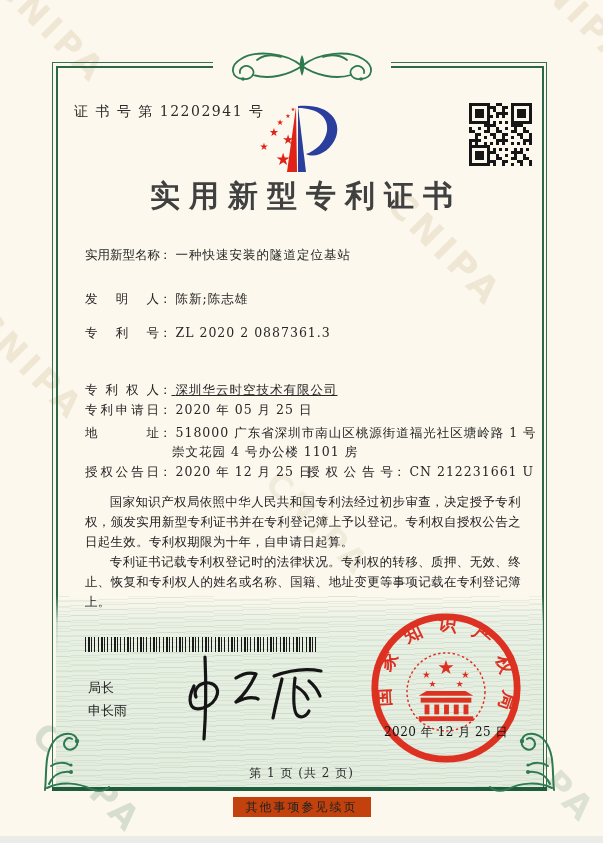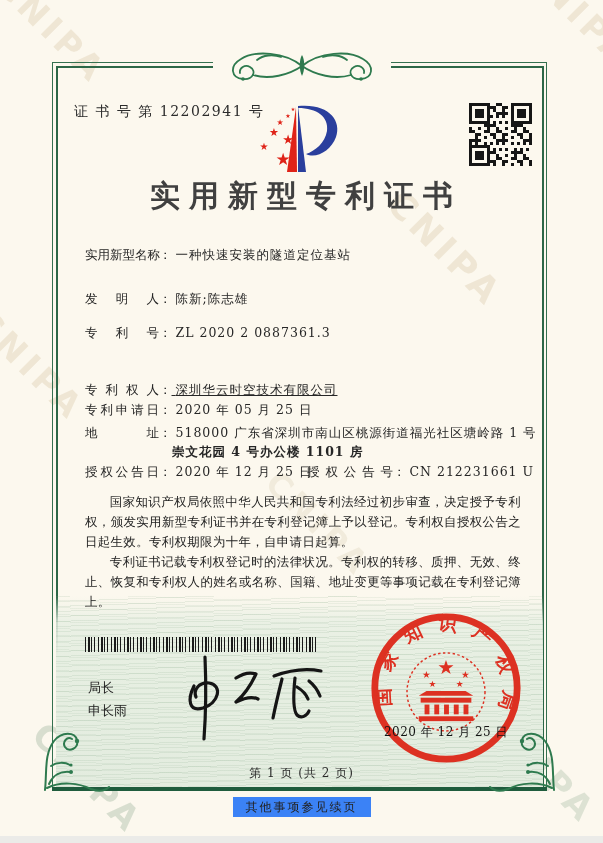--- a/index.html
+++ b/index.html
@@ -30,42 +30,42 @@
   
   .cert-no { position:absolute; left:74px; top:103px; font-size:14px; letter-spacing:1.5px; color:#2b2b2b; }
   .title { position:absolute; left:0; top:176px; width:100%; text-align:center; font-size:30px; font-weight:bold;
            letter-spacing:9px; color:#404040; text-indent:9px; }
 
   .row { position:absolute; left:85px; font-size:12.5px; color:#262626; white-space:nowrap; }
   .lbl { display:inline-block; width:74px; text-align:justify; text-align-last:justify; vertical-align:top; }
   .lbl2 { display:inline-block; width:86px; text-align:justify; text-align-last:justify; vertical-align:top; }
   .colon { display:inline-block; }
   .val { letter-spacing:1px; }
-  .val2 { position:absolute; left:87px; top:19px; letter-spacing:1px;font-weight:bold; }
+  .val2 { position:absolute; left:87px; top:19px; letter-spacing:1px; }
   .row-pub .right-col { position:absolute; left:222px; top:0; }
 
   .body-text { position:absolute; left:85px; top:492px; width:436px; font-size:12.4px; line-height:20px;
                color:#222; text-align:justify; letter-spacing:0.4px; }
   .body-text p { text-indent:2em; }
 
   .barcode { position:absolute; left:85px; top:637px; width:234px; height:15px;
              background:
                repeating-linear-gradient(90deg,#1a1a1a 0 1.5px,transparent 1.5px 3px,#1a1a1a 3px 5.5px,transparent 5.5px 9px,#1a1a1a 9px 10px,transparent 10px 13px),
                repeating-linear-gradient(90deg,#1a1a1a 0 1px,transparent 1px 6.5px); }
 
   .director { position:absolute; left:88px; top:676px; font-size:13px; color:#1d1d1d; line-height:23px; }
   .sig { position:absolute; left:178px; top:650px; }
 
   .seal { position:absolute; left:368px; top:610px; opacity:0.94; }
   .seal-date { position:absolute; left:370px; top:724px; width:152px; text-align:center;
                font-size:12px; color:#131313; letter-spacing:0.5px; }
 
   .page-info { position:absolute; left:0; top:765px; width:100%; text-align:center; font-size:12px; color:#2a2a2a; letter-spacing:1px; }
   .cont-note { position:absolute; left:0; top:799px; width:100%; text-align:center; font-size:12px; color:#222; }
-  .cont-note span { background:#3b82f6; padding:3px 13px; letter-spacing:2px; }
+  .cont-note span { background:#c2410c; padding:3px 13px; letter-spacing:2px; }
 
   .qr { position:absolute; left:469px; top:103px; }
 </style>
 </head>
 <body>
 
 <div class="page">
 
   <div class="wm" style="left:-18px; top:8px; font-size:34px;">CNIPA</div>
   <div class="wm" style="left:508px; top:-8px; font-size:34px;">CNIPA</div>

